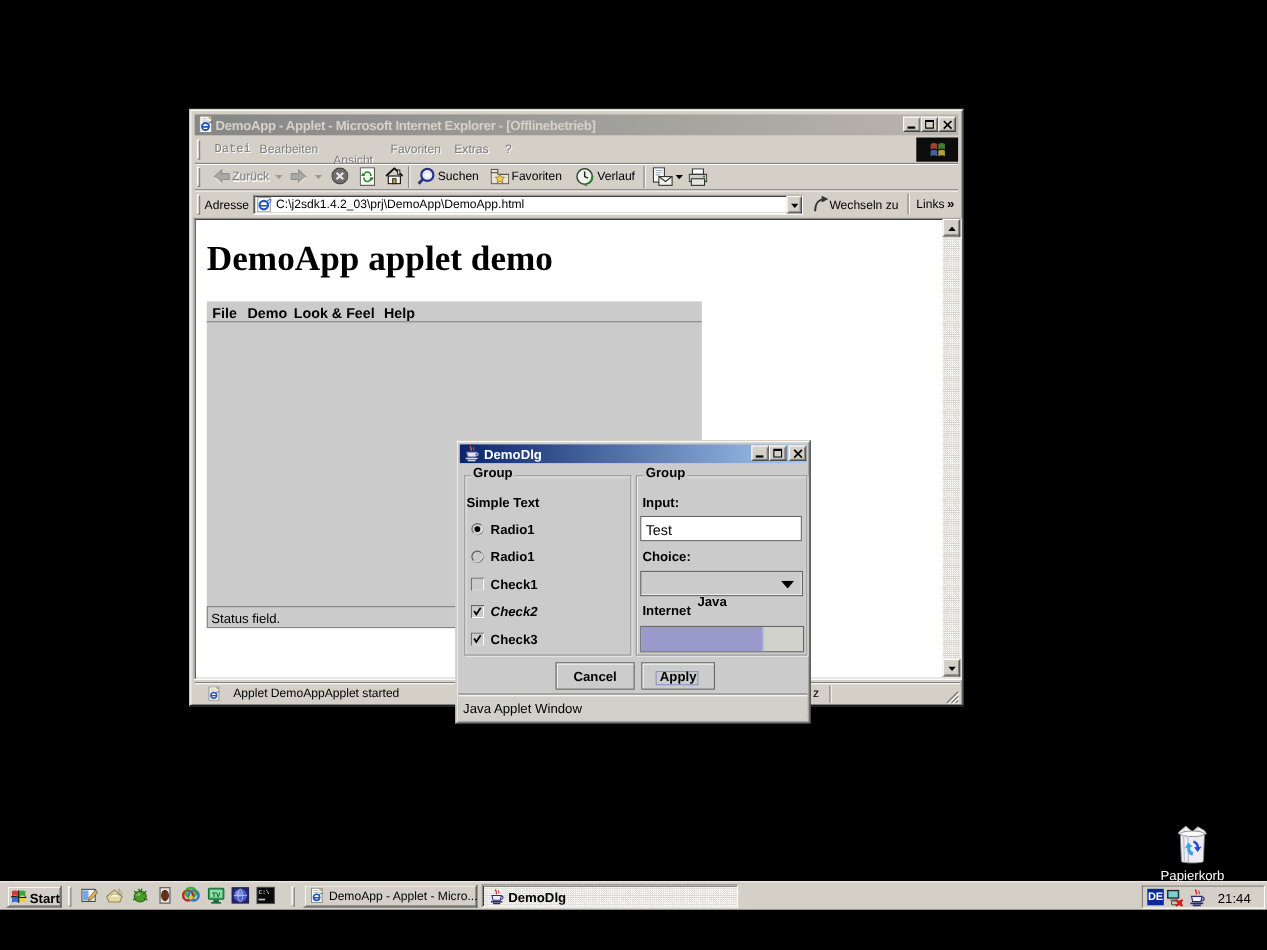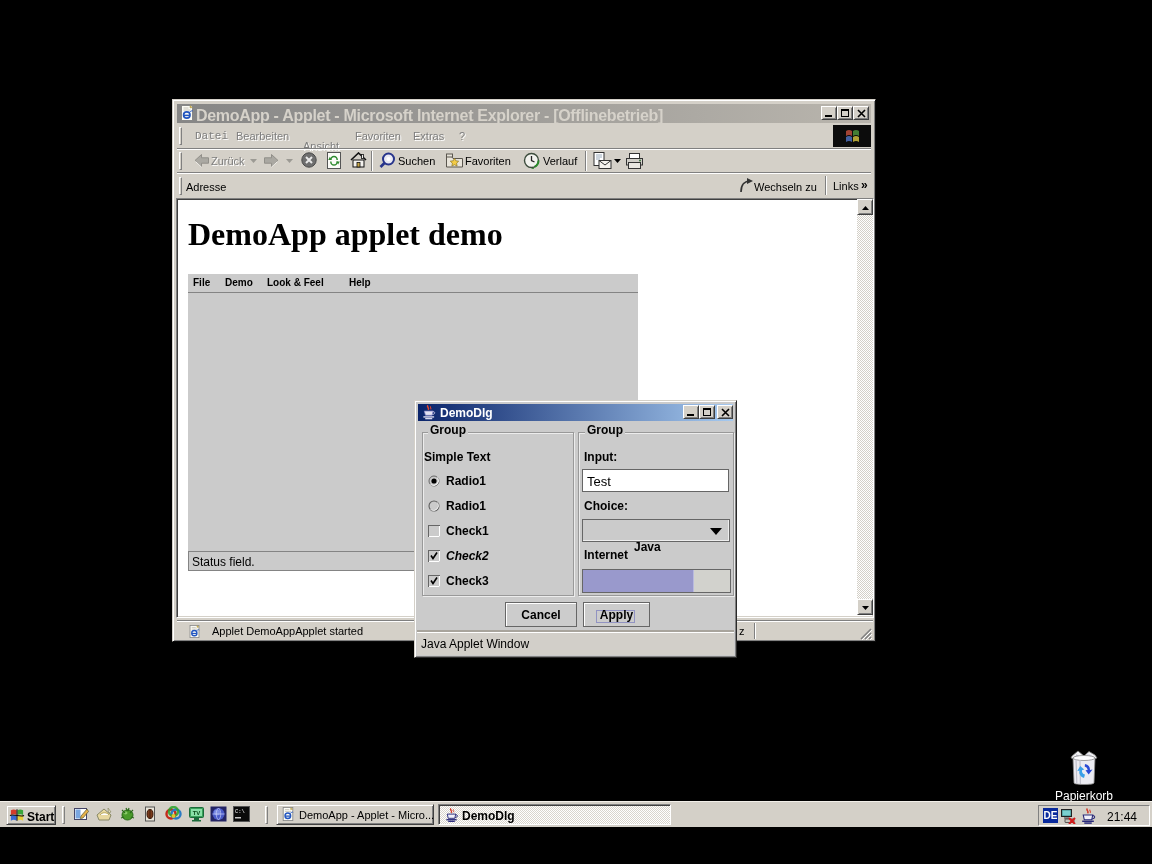--- a/index.html
+++ b/index.html
@@ -24,21 +24,21 @@
 
   <div class="abs" style="left:4px; top:4px; width:694px; height:19px; background:linear-gradient(90deg,#868686,#b9b5ad); overflow:hidden;">
     <div class="abs" style="left:2px; top:1px; width:16px; height:16px;" id="ie-icon"><svg width="16" height="16" viewBox="0 0 16 16">
           <rect x="2.5" y="0.5" width="11" height="15" fill="#fcfcf6" stroke="#888"></rect>
           <path d="M4.5 3 h5 M4.5 5 h7" stroke="#b8b4a8" stroke-width="0.8"></path>
           <path d="M11 0.5 l2.5 2 -2.5 0.5 z" fill="#e8b23a" stroke="#996" stroke-width="0.5"></path>
           <circle cx="7.8" cy="10" r="3.2" fill="none" stroke="#2356c0" stroke-width="1.7"></circle>
           <path d="M4.7 10.4 h6.3" stroke="#2356c0" stroke-width="1.5"></path>
           <path d="M10.5 7.2 c1.6 -1.4 3 -1.7 3.4 -1.1" fill="none" stroke="#2356c0" stroke-width="1"></path>
         </svg></div>
-    <div class="abs" style="left:19px; top:3px; font-size:16px; font-weight:bold; color:#d6d2ca; white-space:nowrap; letter-spacing:-0.3px;">DemoApp - Applet - Microsoft Internet Explorer - [Offlinebetrieb]</div>
+    <div class="abs" style="left:19px; top:3px; font-size:12px; font-weight:bold; color:#d6d2ca; white-space:nowrap; letter-spacing:-0.3px;">DemoApp - Applet - Microsoft Internet Explorer - [Offlinebetrieb]</div>
     <div class="abs btn3d" style="right:34px; top:2px; width:16px; height:14px;">
         <div class="abs" style="left:3px; bottom:2px; width:7px; height:2px; background:#000;"></div>
       </div>
     <div class="abs btn3d" style="right:18px; top:2px; width:16px; height:14px;">
         <div class="abs" style="left:3px; top:2px; width:8px; height:8px; border:1px solid #000; border-top-width:2px;"></div>
       </div>
     <div class="abs btn3d" style="right:2px; top:2px; width:16px; height:14px;">
         <svg class="abs" style="left:3px; top:2px;" width="9" height="9" viewBox="0 0 9 9">
           <path d="M1 1 L8 8 M8 1 L1 8" stroke="#000" stroke-width="1.6"></path>
         </svg>
@@ -146,37 +146,51 @@
           <rect x="0.5" y="5.5" width="16" height="6.5" fill="#d0cec8" stroke="#333"></rect>
           <rect x="2.5" y="9.5" width="12" height="6" fill="#e8e6e0" stroke="#333"></rect>
           <circle cx="14" cy="7.5" r="0.9" fill="#2a6a2a"></circle>
         </svg>
     </div>
   </div>
 
   <div class="abs" style="left:4px; top:72px; width:694px; height:25px; border-top:1px solid #808080; box-shadow: inset 0 1px 0 #fff;">
     <div class="abs grip" style="left:2px; top:4px; height:18px;"></div>
     <div class="abs ui" style="left:9px; top:8px;">Adresse</div>
+    <div class="abs sunken2" style="left:53px; top:4px; width:500px; height:18px; background:#fff;">
+      <div class="abs" style="left:2px; top:1px; width:14px; height:14px;" id="addr-icon"><svg width="14" height="14" viewBox="0 0 16 16">
+            <rect x="1.5" y="0.5" width="13" height="15" fill="#fcfcf6" stroke="#999"></rect>
+            <circle cx="7.8" cy="8.5" r="4.4" fill="none" stroke="#2356c0" stroke-width="2.2"></circle>
+            <path d="M3.6 9.2 h8.6" stroke="#2356c0" stroke-width="1.8"></path>
+            <path d="M10.8 4.6 c2.2 -1.9 4.2 -2.4 4.7 -1.4 0.4 0.8 -1 2.2 -2.6 3.2" fill="none" stroke="#4a78d8" stroke-width="1.2"></path>
+          </svg></div>
+      <div class="abs ui" style="left:20px; top:2px; white-space:nowrap;">C:\j2sdk1.4.2_03\prj\DemoApp\DemoApp.html</div>
+      <div class="abs btn3d" style="right:0px; top:0px; width:14px; height:16px;">
+          <svg class="abs" style="left:3px; top:6px;" width="8" height="5" viewBox="0 0 8 5">
+            <path d="M0 0 h7 l-3.5 4 z" fill="#000"></path>
+          </svg>
+        </div>
+    </div>
     <div class="abs" style="left:562px; top:4px; width:80px; height:18px;" id="wechseln">
       <svg class="abs" style="left:0; top:1px;" width="14" height="15" viewBox="0 0 14 15">
           <path d="M2 14 C2 6 6 3 11 3" fill="none" stroke="#333" stroke-width="1.7"></path>
           <path d="M8 0 l6 3 -6 3 z" fill="#333"></path>
         </svg>
       <span class="abs ui" style="left:15px; top:4px; white-space:nowrap;">Wechseln zu</span>
     </div>
     <div class="abs vsep" style="left:648px; top:3px; height:19px;"></div>
     <div class="abs ui" style="left:656px; top:7px;">Links</div>
     <div class="abs" style="left:684px; top:5px; font-size:12px; font-weight:bold;">»</div>
   </div>
 
   <div class="abs sunken2" style="left:3px; top:98px; width:698px; height:420px; background:#fff;">
     <h1 style="position:absolute; left:11px; top:19px; font-family:'Liberation Serif',serif; font-size:32px; font-weight:bold; line-height:1; color:#000;">DemoApp applet demo</h1>
 
     <div class="abs" style="left:11px; top:75px; width:450px; height:297px; background:#cbcbcb;">
-      <div class="abs" style="left:0; top:0; width:450px; height:19px; border-bottom:1px solid #848484; font-weight:bold; font-size:10px;">
+      <div class="abs" style="left:0; top:0; width:450px; height:19px; border-bottom:1px solid #848484; font-weight:bold; font-size:13px;">
         <span class="abs" style="left:5px; top:3px;">File</span>
         <span class="abs" style="left:37px; top:3px;">Demo</span>
         <span class="abs" style="left:79px; top:3px;">Look &amp; Feel</span>
         <span class="abs" style="left:161px; top:3px;">Help</span>
       </div>
       <div class="abs" style="left:0px; bottom:0px; width:450px; height:20px; border:1px solid #848484; font-size:12px; color:#000;">
         <span class="abs" style="left:3px; top:3px;">Status field.</span>
       </div>
     </div>
 

